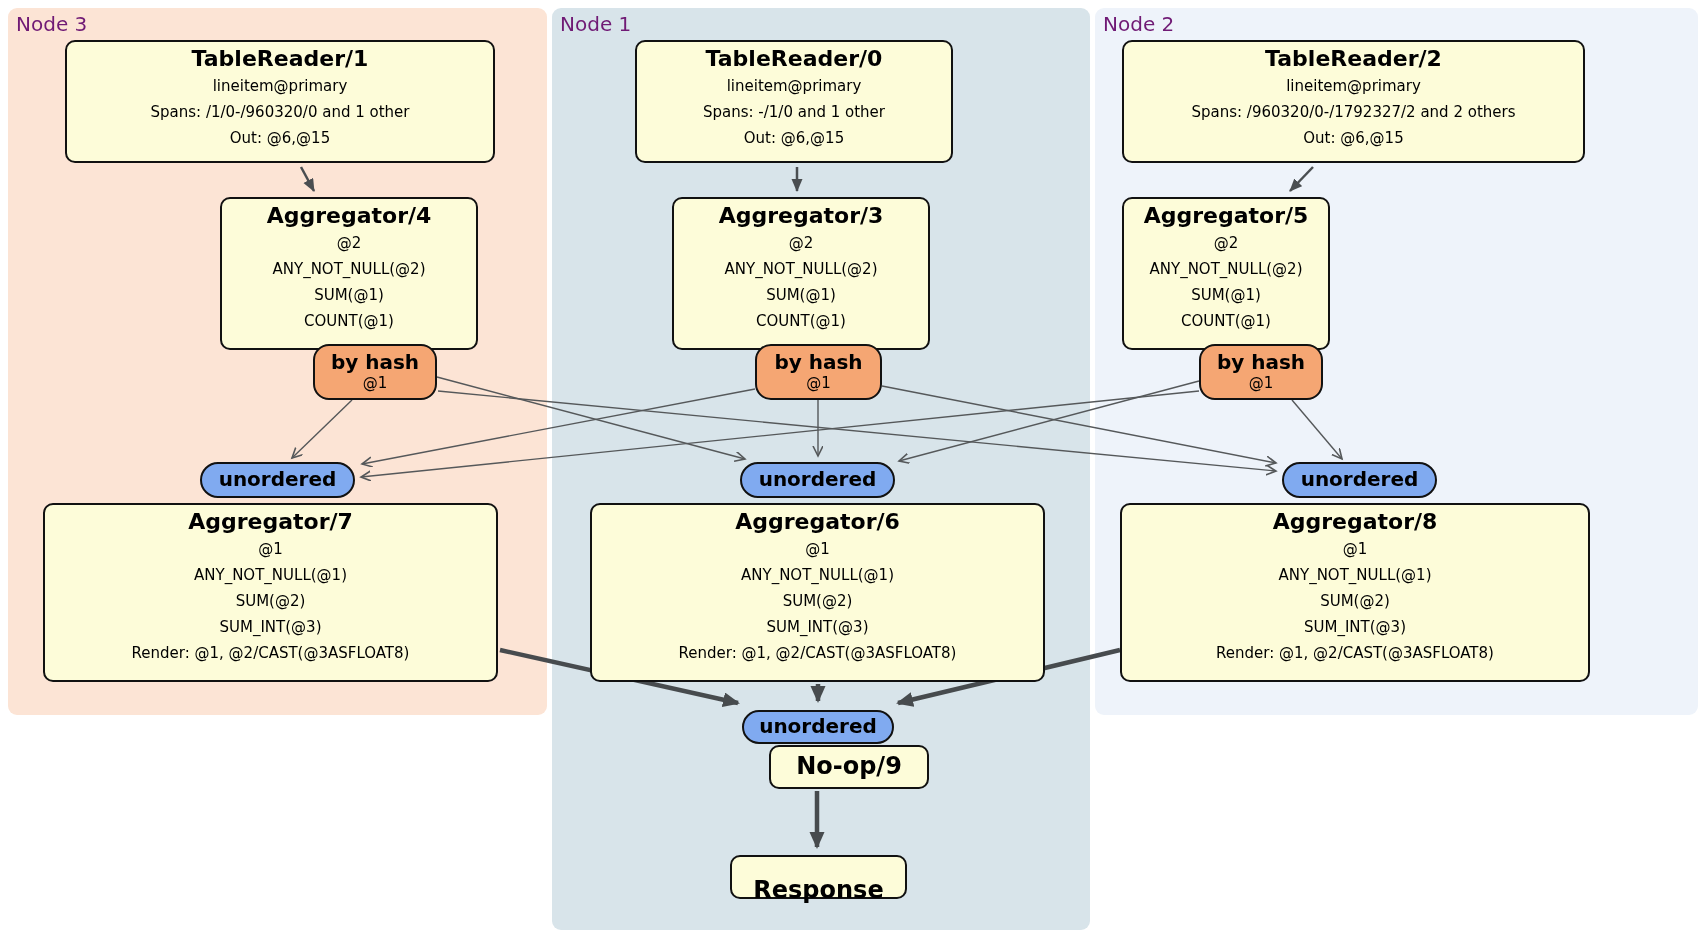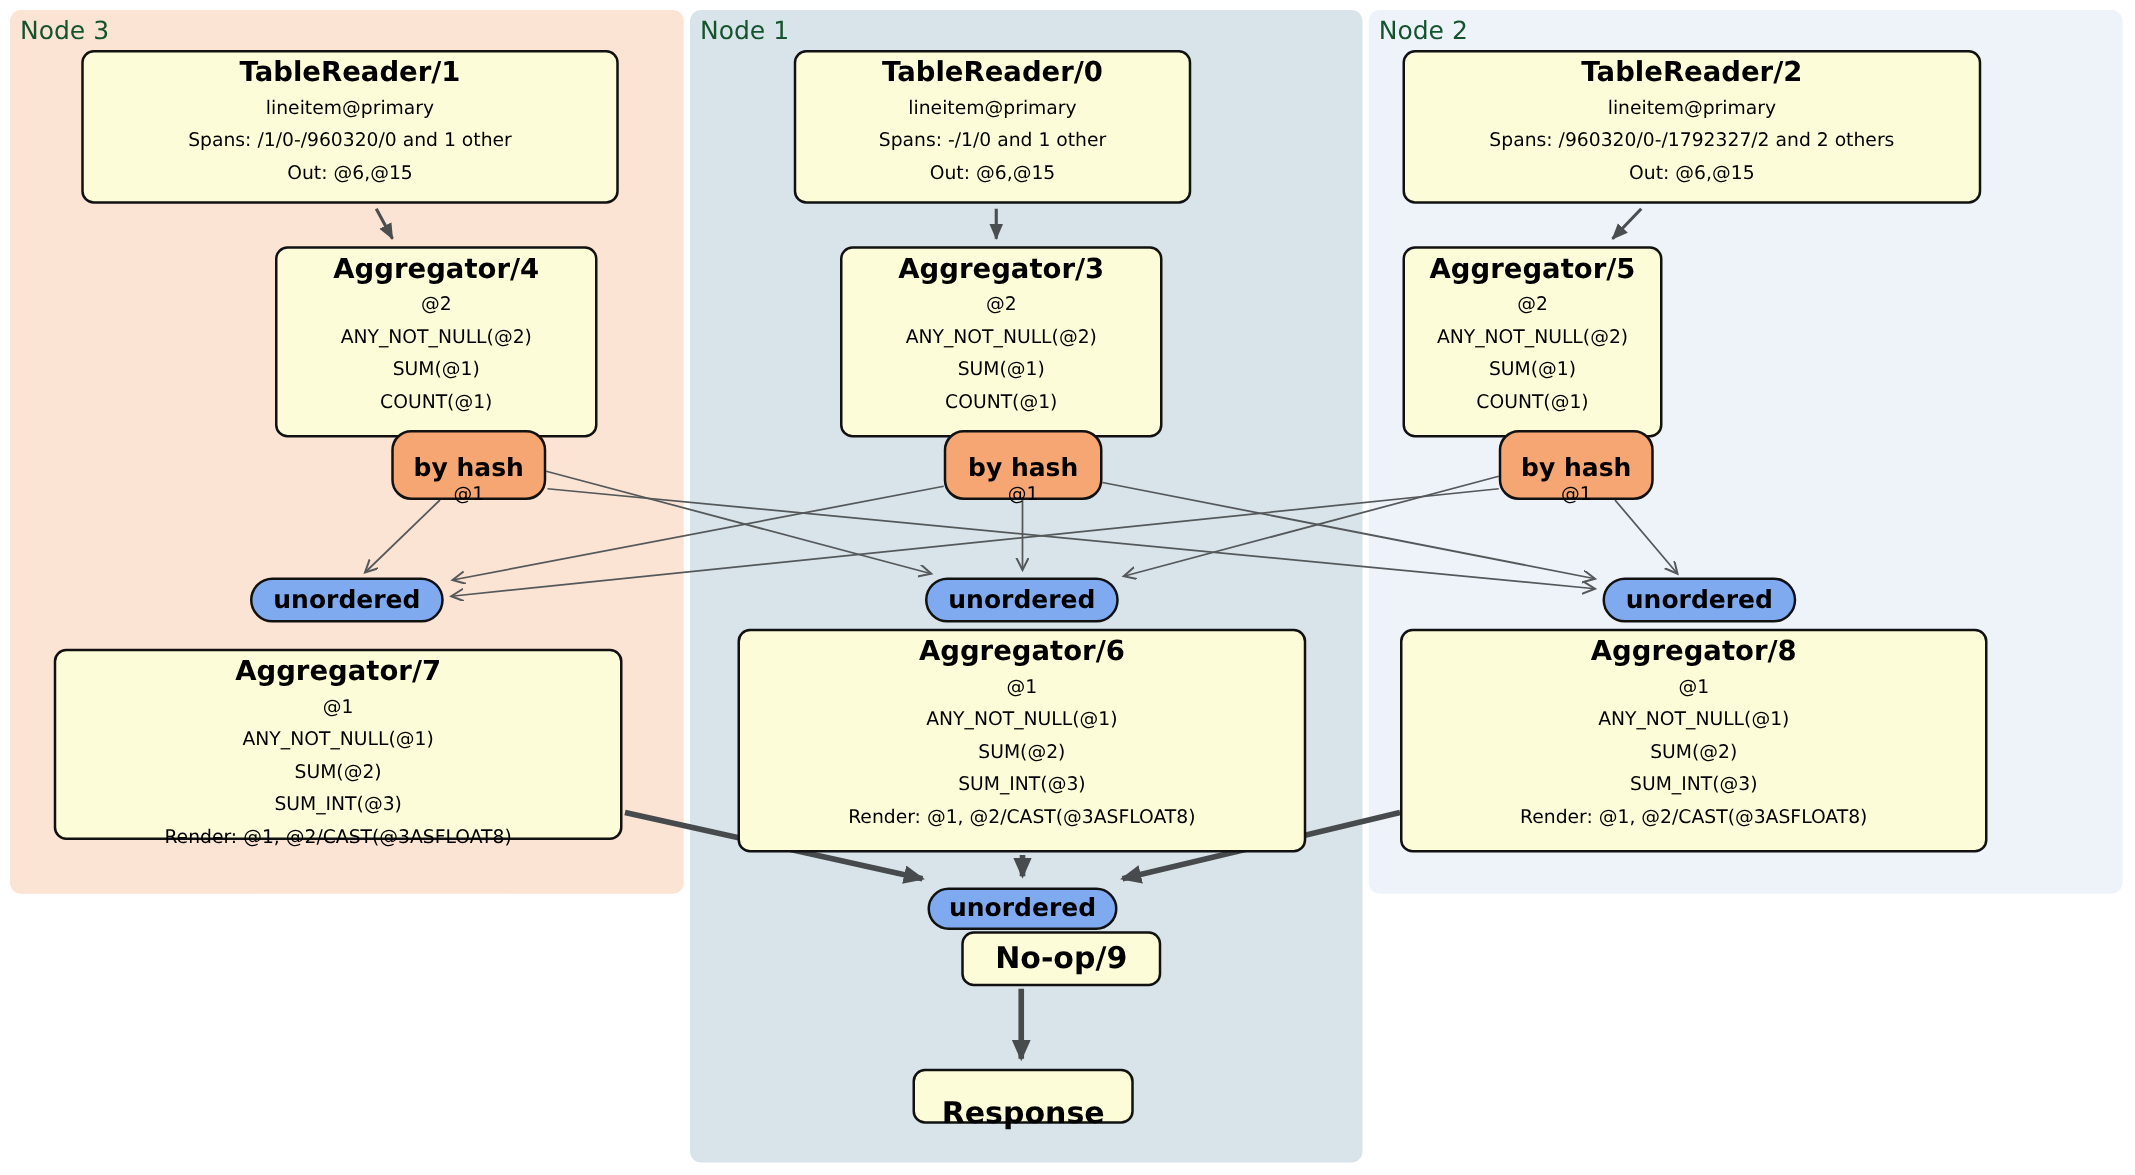--- a/index.html
+++ b/index.html
@@ -1,28 +1,28 @@
 <!DOCTYPE html>
 <html style="--group-node3-bg: #fce4d5; --group-node1-bg: #d8e4ea; --group-node2-bg: #eef3fa; --box-bg: #fdfcd9; --hash-router-bg: #f5a673; --unordered-router-bg: #80aaf0; --edge-thin: #55585a; --edge-thick: #474b4e;"><head>
 <meta charset="utf-8">
 <style>
   html,body{margin:0;padding:0;background:#ffffff;}
   body{font-family:"DejaVu Sans","Liberation Sans",sans-serif;color:#000;}
   .canvas{position:relative;width:1708px;height:940px;background:#fff;overflow:hidden;}
   .region{position:absolute;border-radius:9px;z-index:0;}
-  .region-label{position:absolute;left:10px;top:6px;font-size:20px;color:#14532d;z-index:1;}
+  .region-label{position:absolute;left:10px;top:6px;font-size:20px;color:#701a75;z-index:1;}
   .edges{position:absolute;left:0;top:0;z-index:1;}
   .pnode{position:absolute;background:var(--box-bg,#fdfcd9);border:2px solid #111;border-radius:10px;
          text-align:center;z-index:2;box-sizing:border-box;padding-top:3px;}
   .ptitle{font-size:22px;font-weight:bold;line-height:28px;white-space:nowrap;}
   .pline{font-size:15px;line-height:26px;white-space:nowrap;}
   .single .ptitle{font-size:24px;line-height:34px;}
   .hashpill{position:absolute;background:var(--hash-router-bg,#f5a673);border:2px solid #111;
             border-radius:16px;text-align:center;z-index:3;box-sizing:border-box;}
-  .hlabel{font-size:20px;font-weight:bold;line-height:24px;margin-top:16px;white-space:nowrap;}
+  .hlabel{font-size:20px;font-weight:bold;line-height:24px;margin-top:4px;white-space:nowrap;}
   .hsub{font-size:15px;line-height:19px;white-space:nowrap;}
   .upill{position:absolute;background:var(--unordered-router-bg,#80aaf0);border:2px solid #111;
          border-radius:18px;text-align:center;z-index:3;box-sizing:border-box;
          font-size:20px;font-weight:bold;}
   .upill span{display:block;line-height:31px;}
 </style>
 </head>
 <body>
 
 <div class="canvas">
@@ -106,21 +106,21 @@
   </div>
 
   <div class="pnode" style="left:1122px;top:197px;width:208px;height:153px;">
     <div class="ptitle">Aggregator/5</div>
     <div class="pline">@2</div>
     <div class="pline">ANY_NOT_NULL(@2)</div>
     <div class="pline">SUM(@1)</div>
     <div class="pline">COUNT(@1)</div>
   </div>
 
-  <div class="pnode" style="left:43px;top:503px;width:455px;height:153px;margin-top:16px;">
+  <div class="pnode" style="left:43px;top:503px;width:455px;height:179px;">
     <div class="ptitle">Aggregator/7</div>
     <div class="pline">@1</div>
     <div class="pline">ANY_NOT_NULL(@1)</div>
     <div class="pline">SUM(@2)</div>
     <div class="pline">SUM_INT(@3)</div>
     <div class="pline">Render: @1, @2/CAST(@3ASFLOAT8)</div>
   </div>
 
   <div class="pnode" style="left:590px;top:503px;width:455px;height:179px;">
     <div class="ptitle">Aggregator/6</div>

